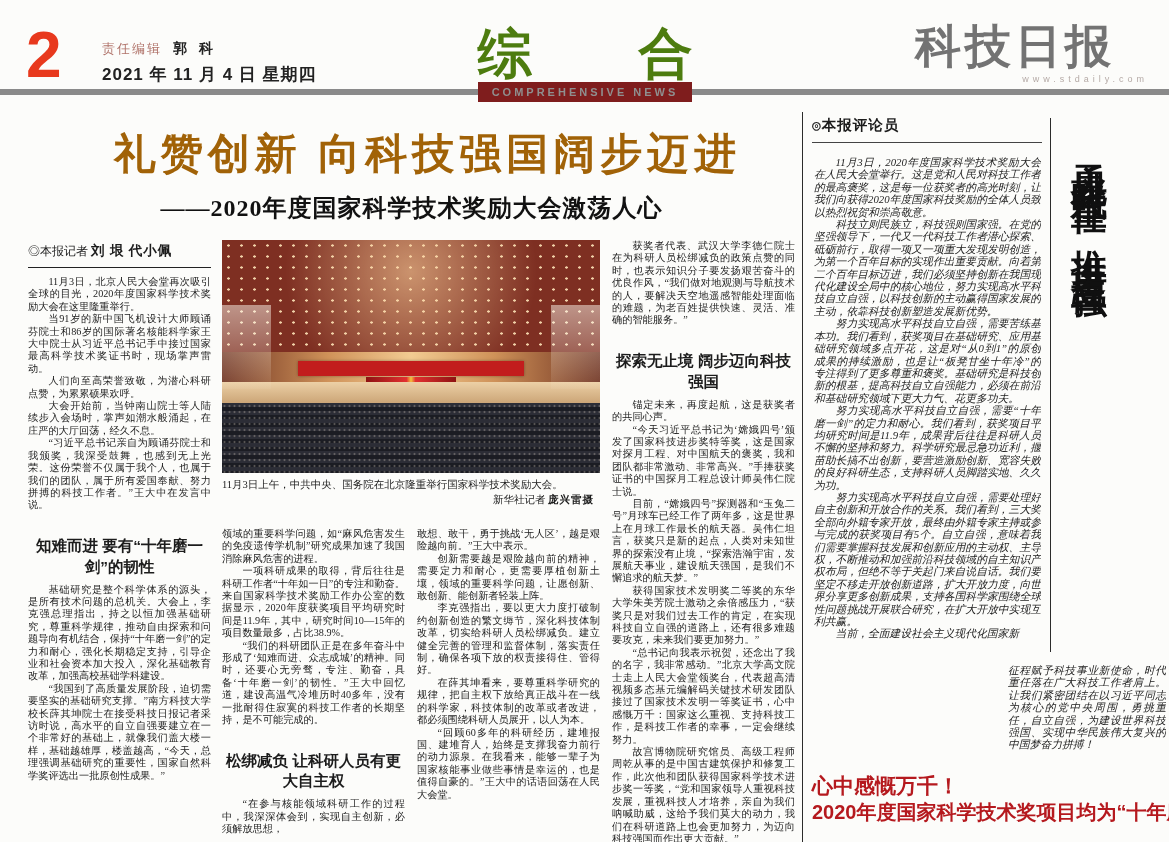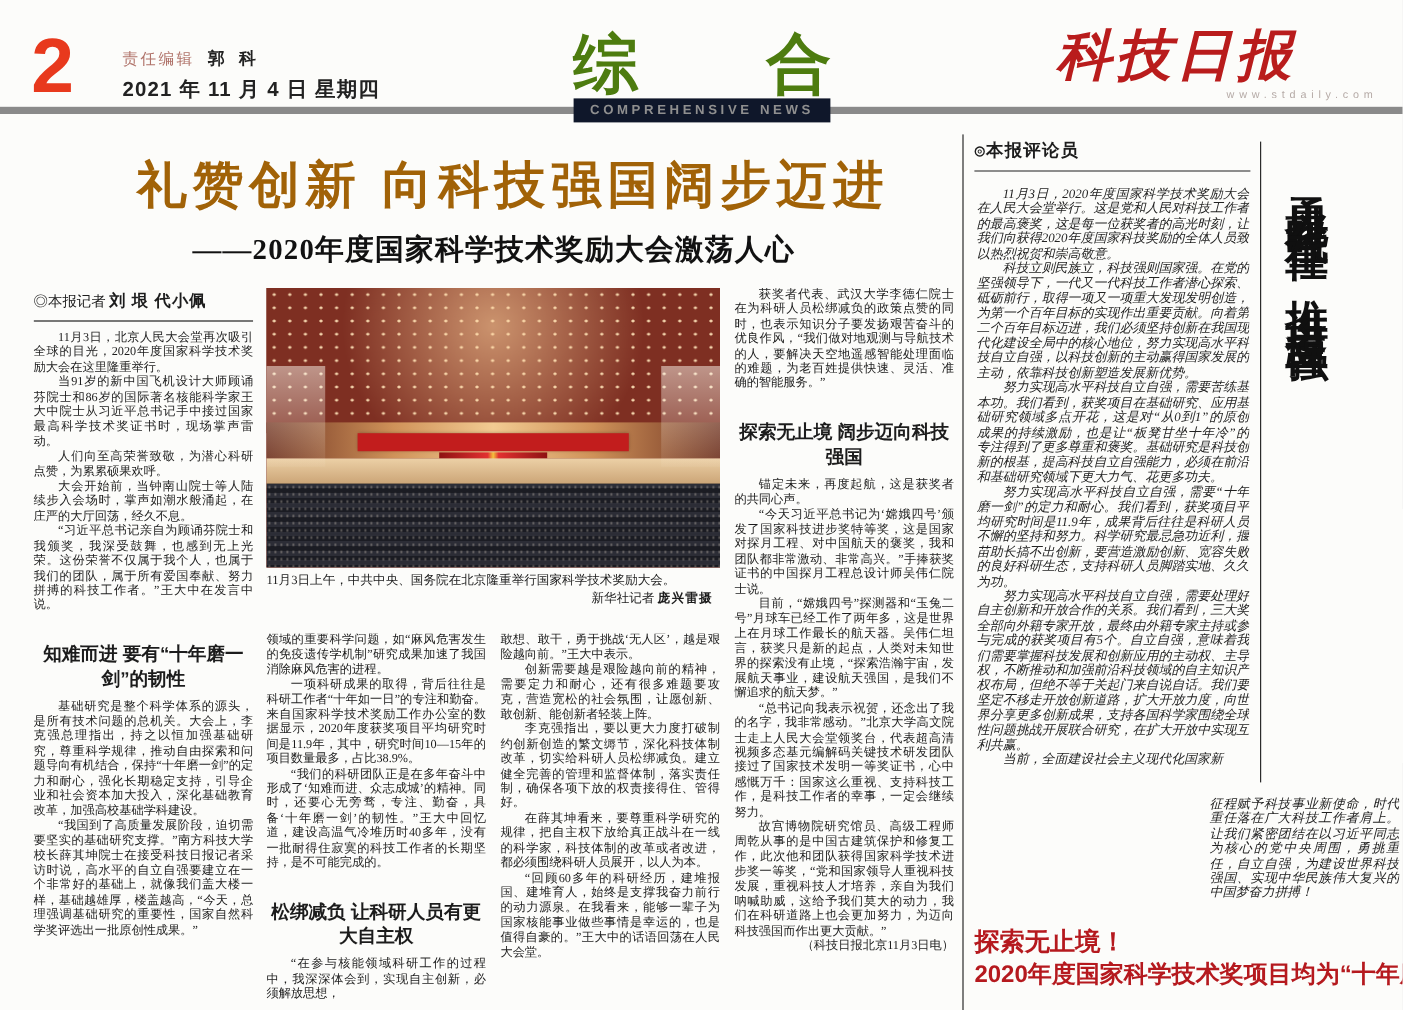--- a/index.html
+++ b/index.html
@@ -12,26 +12,26 @@
            font-size:64px;line-height:58px;color:#e8391d;}
   .meta{left:102px;top:40px;font-family:"Liberation Sans",sans-serif;}
   .meta .ed{font-size:13px;color:#b0736a;letter-spacing:2px;}
   .meta .ed b{color:#222;font-size:14px;letter-spacing:4px;}
   .meta .dt{font-size:17px;font-weight:bold;color:#222;margin-top:5px;letter-spacing:1px;}
   .secttl{left:330px;top:18px;width:510px;text-align:center;
           font-family:"Liberation Sans",sans-serif;font-weight:bold;font-size:54px;
           color:#4d7c0f;letter-spacing:46px;text-indent:46px;}
   .headband{left:0;top:89px;width:1169px;height:6px;background:#8a8a8a;}
   .secten{left:330px;top:82px;width:510px;text-align:center;}
-  .secten span{display:inline-block;background:#0f172a;padding:0 14px;
+  .secten span{display:inline-block;background:#7f1d1d;padding:0 14px;
           font-family:"Liberation Sans",sans-serif;font-weight:bold;font-size:11px;
           color:#8f8f8f;letter-spacing:3px;line-height:20px;}
-  .brand{left:880px;top:22px;width:270px;text-align:left;
-         font-family:"Liberation Serif",serif;font-style:italic;font-weight:bold;
-         font-size:46px;color:#b91c1c;letter-spacing:4px;line-height:50px;}
+  .brand{left:880px;top:22px;width:270px;text-align:center;
+         font-family:"Liberation Serif",serif;font-weight:bold;
+         font-size:46px;color:#737373;letter-spacing:4px;line-height:50px;}
   .website{left:880px;top:74px;width:268px;text-align:right;
          font-family:"Liberation Sans",sans-serif;font-size:9px;color:#b5aaa6;letter-spacing:4px;}
 
   
   .vdiv{width:1px;background:#2b2b2b;}
   .v1{left:802px;top:112px;height:730px;}
   .v2{left:1050px;top:118px;height:534px;}
 
   
   .headline{left:44px;top:126px;width:767px;text-align:center;
@@ -154,31 +154,32 @@
 
   <div class="abs col c2">
       <p class="bp noindent">领域的重要科学问题，如“麻风危害发生的免疫遗传学机制”研究成果加速了我国消除麻风危害的进程。</p>
       <p class="bp">一项科研成果的取得，背后往往是科研工作者“十年如一日”的专注和勤奋。来自国家科学技术奖励工作办公室的数据显示，2020年度获奖项目平均研究时间是11.9年，其中，研究时间10—15年的项目数量最多，占比38.9%。</p>
       <p class="bp">“我们的科研团队正是在多年奋斗中形成了‘知难而进、众志成城’的精神。同时，还要心无旁骛，专注、勤奋，具备‘十年磨一剑’的韧性。”王大中回忆道，建设高温气冷堆历时40多年，没有一批耐得住寂寞的科技工作者的长期坚持，是不可能完成的。</p>
       <h3 class="ch">松绑减负 让科研人员有更大自主权</h3>
       <p class="bp">“在参与核能领域科研工作的过程中，我深深体会到，实现自主创新，必须解放思想，</p>
     </div>
   <div class="abs col c3">
       <p class="bp noindent">敢想、敢干，勇于挑战‘无人区’，越是艰险越向前。”王大中表示。</p>
-      <p class="bp">创新需要越是艰险越向前的精神，需要定力和耐心，还有很多难题要攻克，营造宽松的社会氛围，让愿创新、敢创新、能创新者轻装上阵。</p>
+      <p class="bp">创新需要越是艰险越向前的精神，需要定力和耐心，更需要厚植创新土壤，领域的重要科学问题，让愿创新、敢创新、能创新者轻装上阵。</p>
       <p class="bp">李克强指出，要以更大力度打破制约创新创造的繁文缛节，深化科技体制改革，切实给科研人员松绑减负。建立健全完善的管理和监督体制，落实责任制，确保各项下放的权责接得住、管得好。</p>
       <p class="bp">在薛其坤看来，要尊重科学研究的规律，把自主权下放给真正战斗在一线的科学家，科技体制的改革或者改进，都必须围绕科研人员展开，以人为本。</p>
       <p class="bp">“回顾60多年的科研经历，建堆报国、建堆育人，始终是支撑我奋力前行的动力源泉。在我看来，能够一辈子为国家核能事业做些事情是幸运的，也是值得自豪的。”王大中的话语回荡在人民大会堂。</p>
     </div>
   <div class="abs col c4">
       <p class="bp">获奖者代表、武汉大学李德仁院士在为科研人员松绑减负的政策点赞的同时，也表示知识分子要发扬艰苦奋斗的优良作风，“我们做对地观测与导航技术的人，要解决天空地遥感智能处理面临的难题，为老百姓提供快速、灵活、准确的智能服务。”</p>
       <h3 class="ch">探索无止境 阔步迈向科技强国</h3>
       <p class="bp">锚定未来，再度起航，这是获奖者的共同心声。</p>
       <p class="bp">“今天习近平总书记为‘嫦娥四号’颁发了国家科技进步奖特等奖，这是国家对探月工程、对中国航天的褒奖，我和团队都非常激动、非常高兴。”手捧获奖证书的中国探月工程总设计师吴伟仁院士说。</p>
       <p class="bp">目前，“嫦娥四号”探测器和“玉兔二号”月球车已经工作了两年多，这是世界上在月球工作最长的航天器。吴伟仁坦言，获奖只是新的起点，人类对未知世界的探索没有止境，“探索浩瀚宇宙，发展航天事业，建设航天强国，是我们不懈追求的航天梦。”</p>
+      <p class="bp">获得国家技术发明奖二等奖的东华大学朱美芳院士激动之余倍感压力，“获奖只是对我们过去工作的肯定，在实现科技自立自强的道路上，还有很多难题要攻克，未来我们要更加努力。”</p>
       <p class="bp">“总书记向我表示祝贺，还念出了我的名字，我非常感动。”北京大学高文院士走上人民大会堂领奖台，代表超高清视频多态基元编解码关键技术研发团队接过了国家技术发明一等奖证书，心中感慨万千：国家这么重视、支持科技工作，是科技工作者的幸事，一定会继续努力。</p>
       <p class="bp">故宫博物院研究馆员、高级工程师周乾从事的是中国古建筑保护和修复工作，此次他和团队获得国家科学技术进步奖一等奖，“党和国家领导人重视科技发展，重视科技人才培养，亲自为我们呐喊助威，这给予我们莫大的动力，我们在科研道路上也会更加努力，为迈向科技强国而作出更大贡献。”</p>
       <p class="bp noindent" style="text-align: right;">（科技日报北京11月3日电）</p>
     </div>
 
   <div class="abs cm-label">◎本报评论员</div>
   <div class="abs cm-rule"></div>
   <div class="abs col cm-body">
       <p class="cp">11月3日，2020年度国家科学技术奖励大会在人民大会堂举行。这是党和人民对科技工作者的最高褒奖，这是每一位获奖者的高光时刻，让我们向获得2020年度国家科技奖励的全体人员致以热烈祝贺和崇高敬意。</p>
       <p class="cp">科技立则民族立，科技强则国家强。在党的坚强领导下，一代又一代科技工作者潜心探索、砥砺前行，取得一项又一项重大发现发明创造，为第一个百年目标的实现作出重要贡献。向着第二个百年目标迈进，我们必须坚持创新在我国现代化建设全局中的核心地位，努力实现高水平科技自立自强，以科技创新的主动赢得国家发展的主动，依靠科技创新塑造发展新优势。</p>
@@ -186,17 +187,17 @@
       <p class="cp">努力实现高水平科技自立自强，需要“十年磨一剑”的定力和耐心。我们看到，获奖项目平均研究时间是11.9年，成果背后往往是科研人员不懈的坚持和努力。科学研究最忌急功近利，揠苗助长搞不出创新，要营造激励创新、宽容失败的良好科研生态，支持科研人员脚踏实地、久久为功。</p>
       <p class="cp">努力实现高水平科技自立自强，需要处理好自主创新和开放合作的关系。我们看到，三大奖全部向外籍专家开放，最终由外籍专家主持或参与完成的获奖项目有5个。自立自强，意味着我们需要掌握科技发展和创新应用的主动权、主导权，不断推动和加强前沿科技领域的自主知识产权布局，但绝不等于关起门来自说自话。我们要坚定不移走开放创新道路，扩大开放力度，向世界分享更多创新成果，支持各国科学家围绕全球性问题挑战开展联合研究，在扩大开放中实现互利共赢。</p>
       <p class="cp">当前，全面建设社会主义现代化国家新</p>
     </div>
   <div class="abs col cm-cont">
     <p class="cp" style="text-indent:0;">征程赋予科技事业新使命，时代重任落在广大科技工作者肩上。让我们紧密团结在以习近平同志为核心的党中央周围，勇挑重任，自立自强，为建设世界科技强国、实现中华民族伟大复兴的中国梦奋力拼搏！</p>
   </div>
   <div class="abs vhead">勇挑时代重任　推进自立自强</div>
 
   <div class="abs teaser">
-    <div class="t1">探索无止境！</div>
+    <div class="t1">心中感慨万千！</div>
     <div class="t2">2020年度国家科学技术奖项目均为“十年磨一剑”</div>
   </div>
 
 </div>
 
 </body></html>

